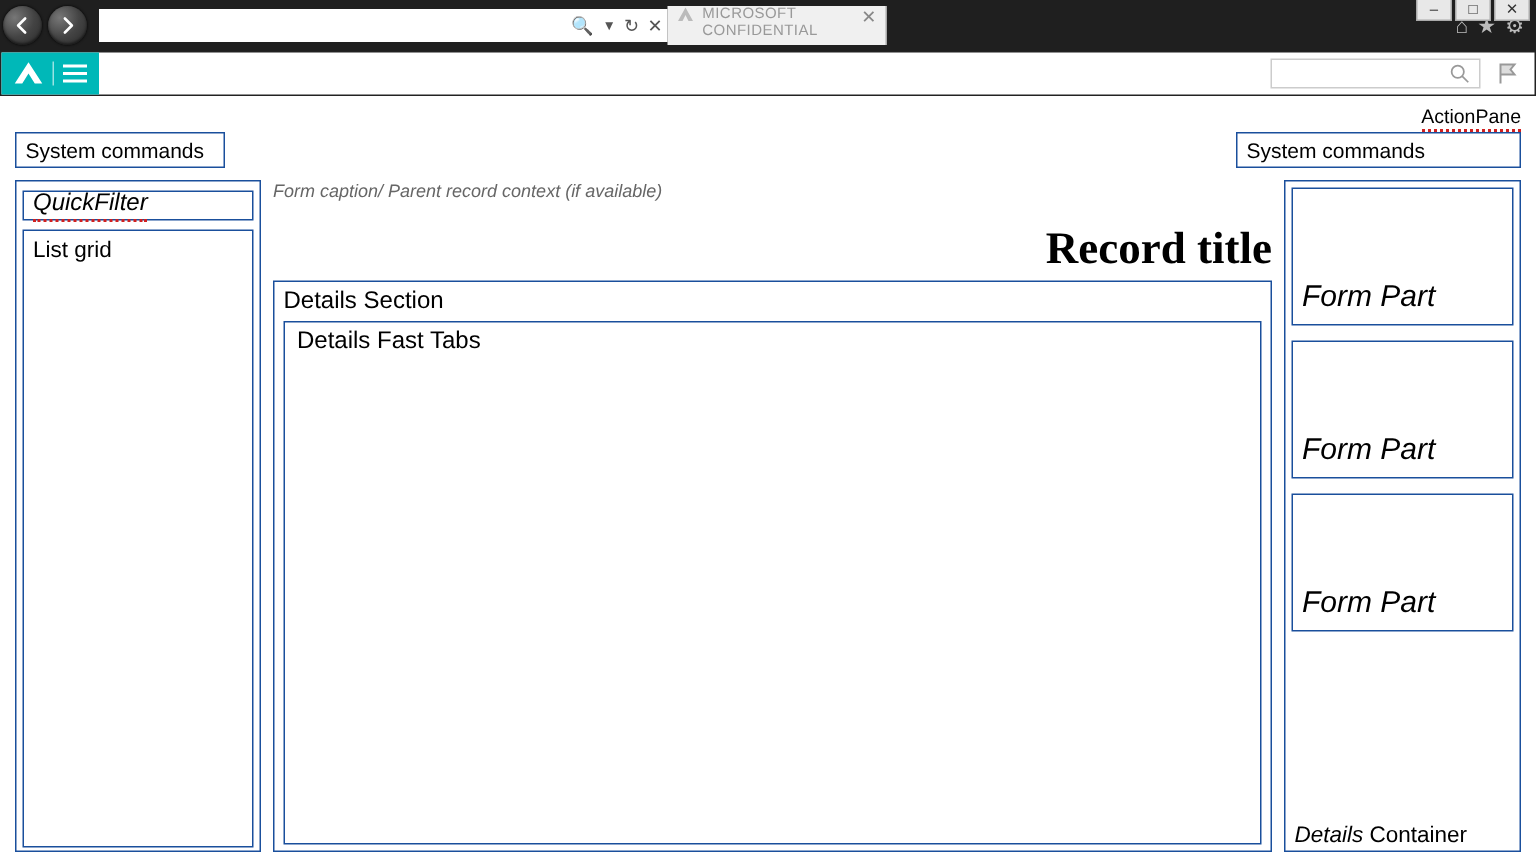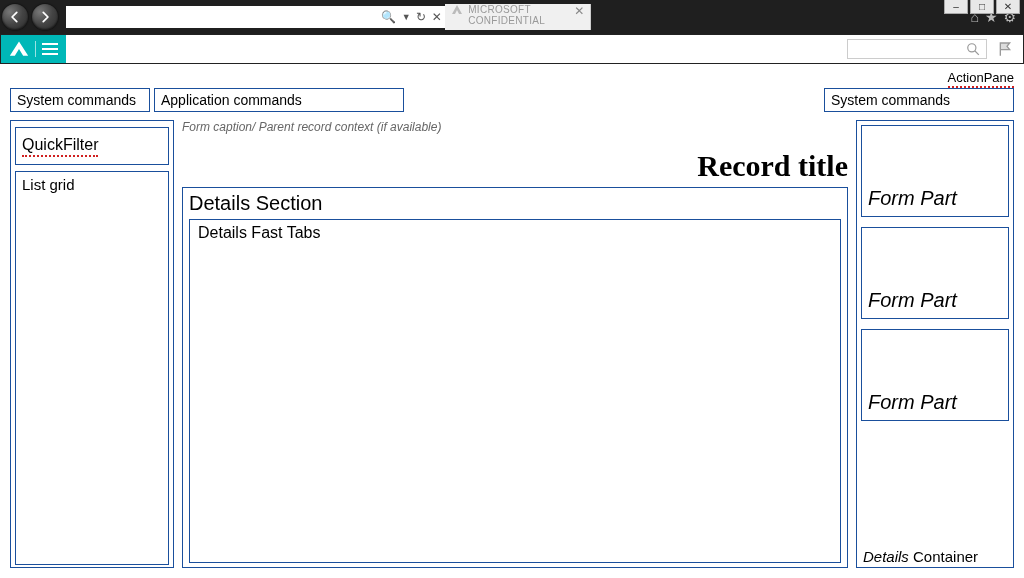--- a/index.html
+++ b/index.html
@@ -167,24 +167,25 @@
 
   
   .grid-container {
     width: 164px;
     display:flex;
     flex-direction:column;
     padding: 6px 4px 2px 4px;
     position:relative;
   }
   .quickfilter {
-    height:38px;
+    height:20px;
     display:flex; align-items:center;
     padding:0 6px;
     font-size:16px;
+    font-style:italic;
   }
   .listgrid {
     flex:1;
     margin-top:6px;
     padding:4px 6px;
     font-size:15px;
   }
   .gc-label {
     font-size:15px;
     padding:2px 2px 0 2px;
@@ -211,21 +212,21 @@
     font-weight:bold;
     text-align:right;
   }
   .details-section {
     flex:1;
     padding:4px 6px;
     display:flex;
     flex-direction:column;
     min-height:0;
   }
-  .ds-label { font-size:20px; margin-bottom:4px;}
+  .ds-label { font-size:16px; margin-bottom:4px;}
   .details-fasttabs {
     flex:1;
     padding:4px 8px;
     font-size:16px;
   }
 
   
   .factbox-container {
     width: 158px;
     padding: 4px 4px 2px 4px;
@@ -325,23 +326,20 @@
 <div class="page">
 
   <div class="actionpane-label">
     <span class="spellcheck">ActionPane</span>
   </div>
 
   <div class="actionpane-row">
     <div class="wire-box cmd-box cmd-sys">
         <span>System commands</span>
       </div>
-    <div class="wire-box cmd-box cmd-app">
-        <span>Application commands</span>
-      </div>
     <div class="cmd-gap"></div>
     <div class="wire-box cmd-box cmd-sys-r">
         <span>System commands</span>
       </div>
   </div>
 
   <div class="main-row">
 
     <div class="wire-box grid-container">
       <div class="wire-box quickfilter">

